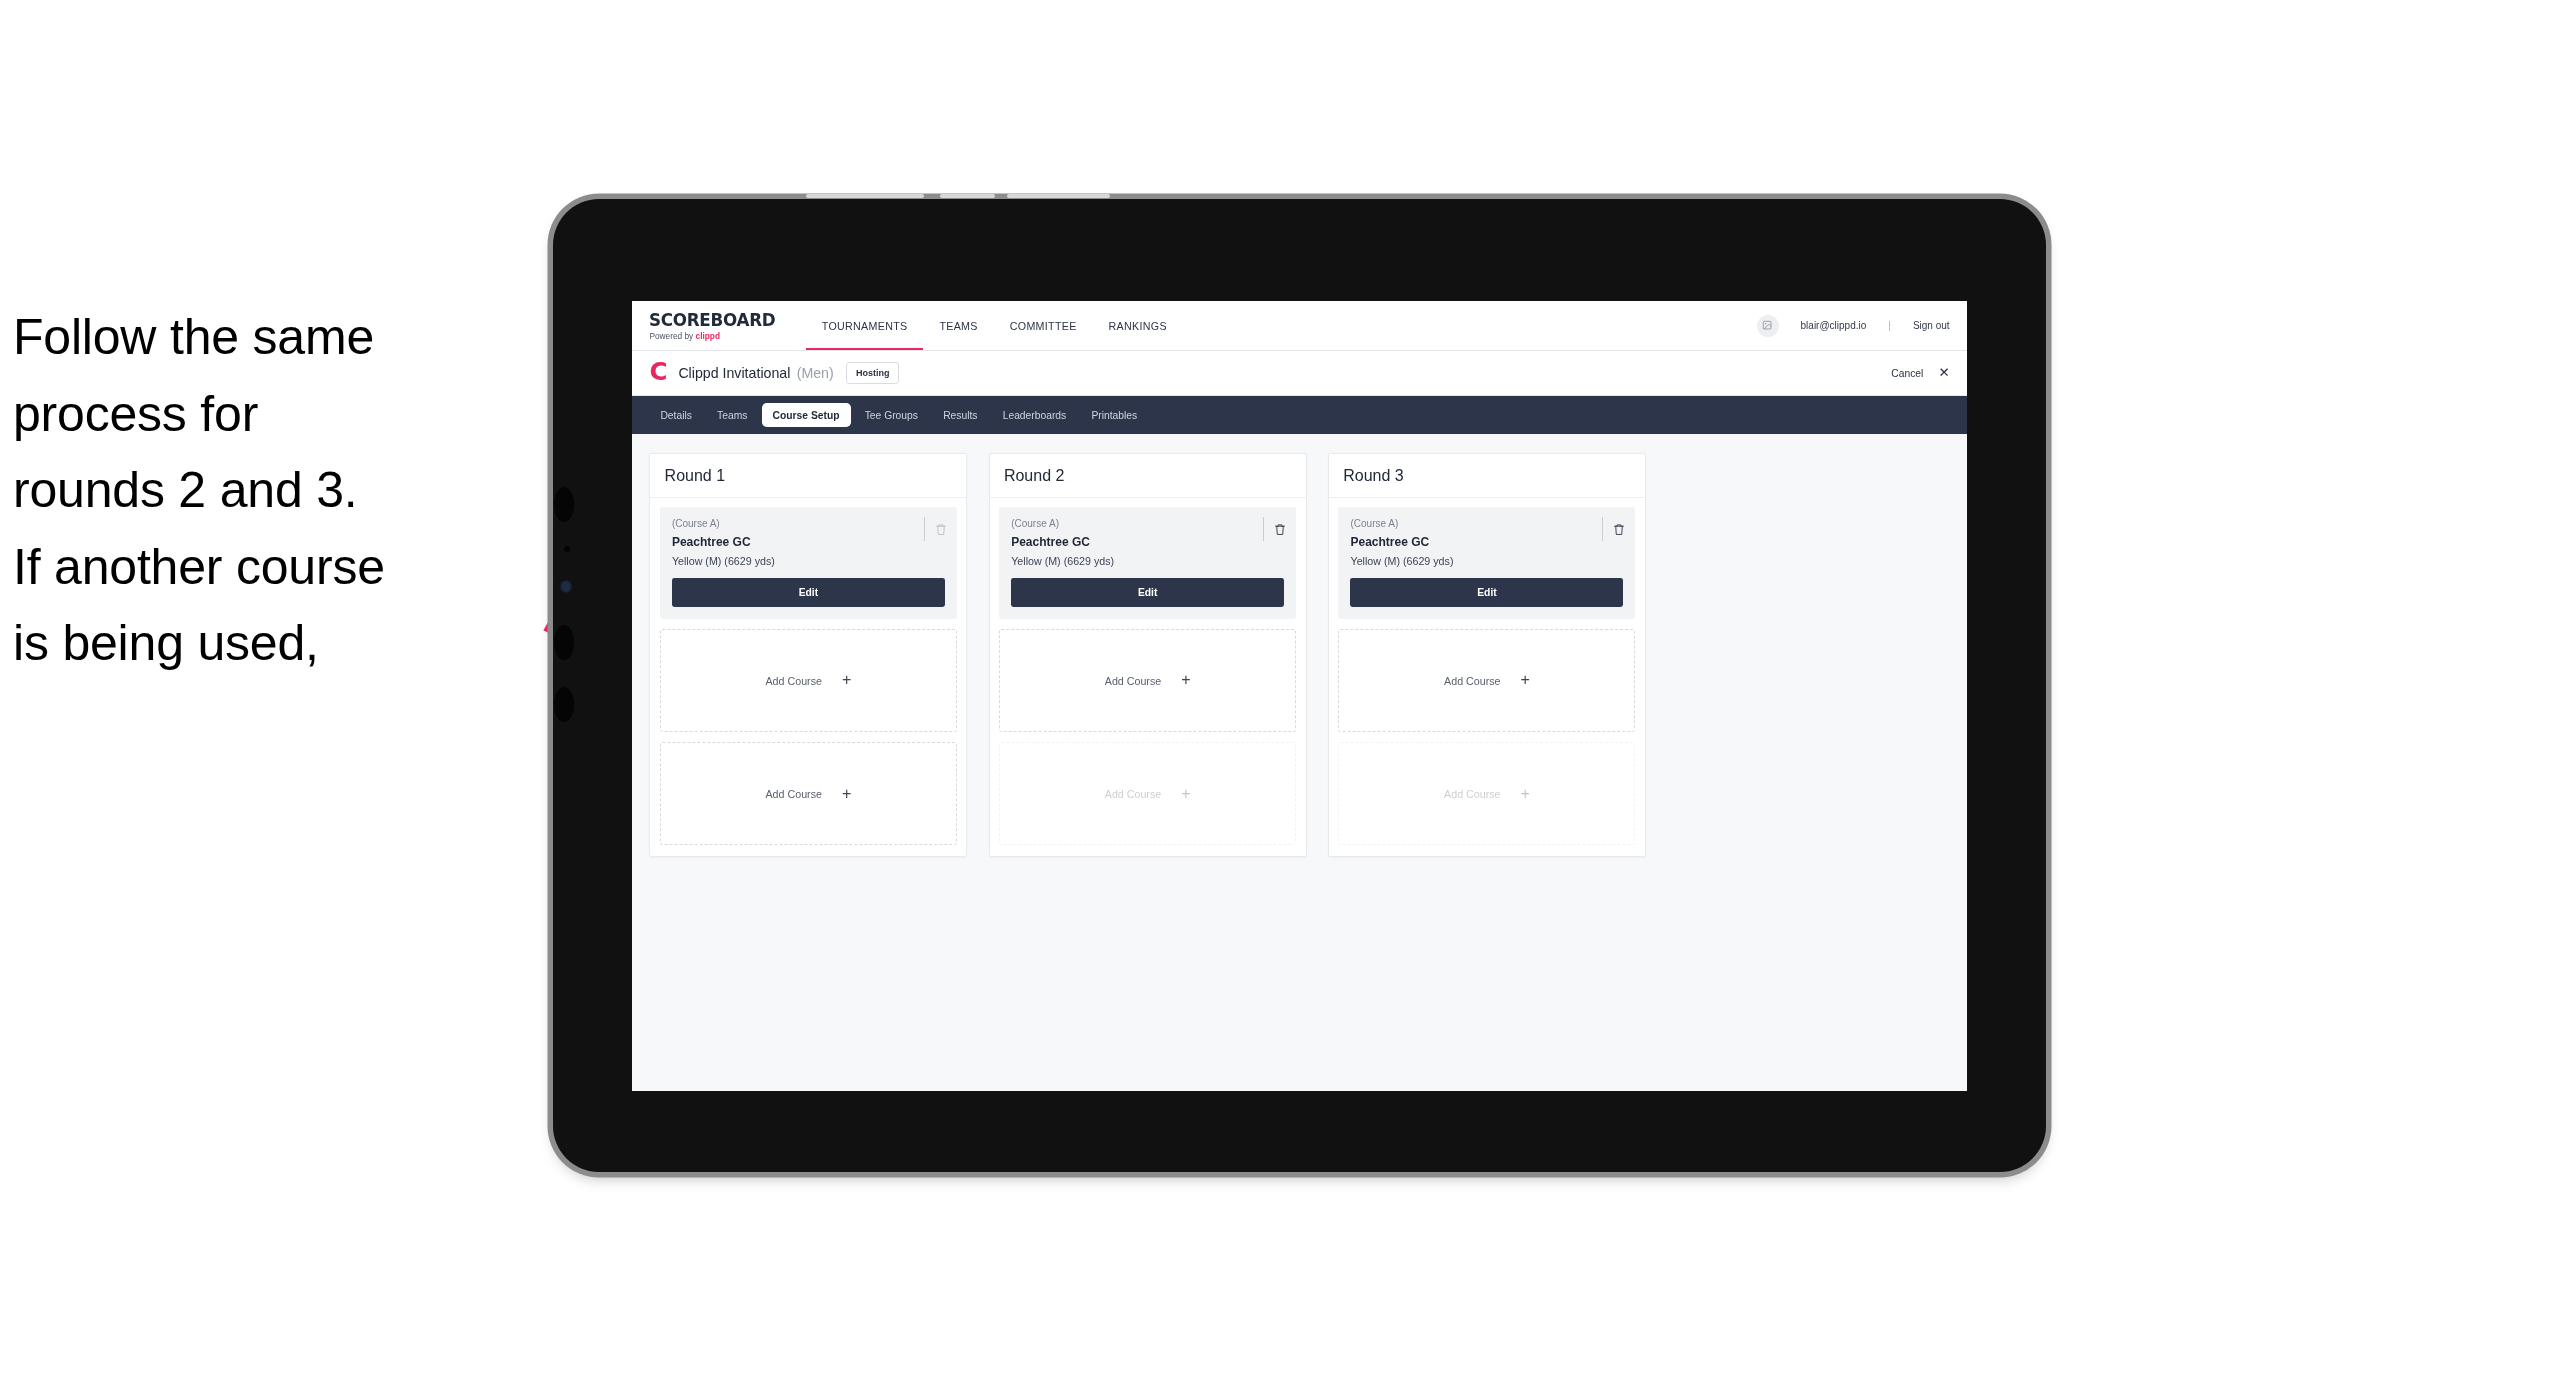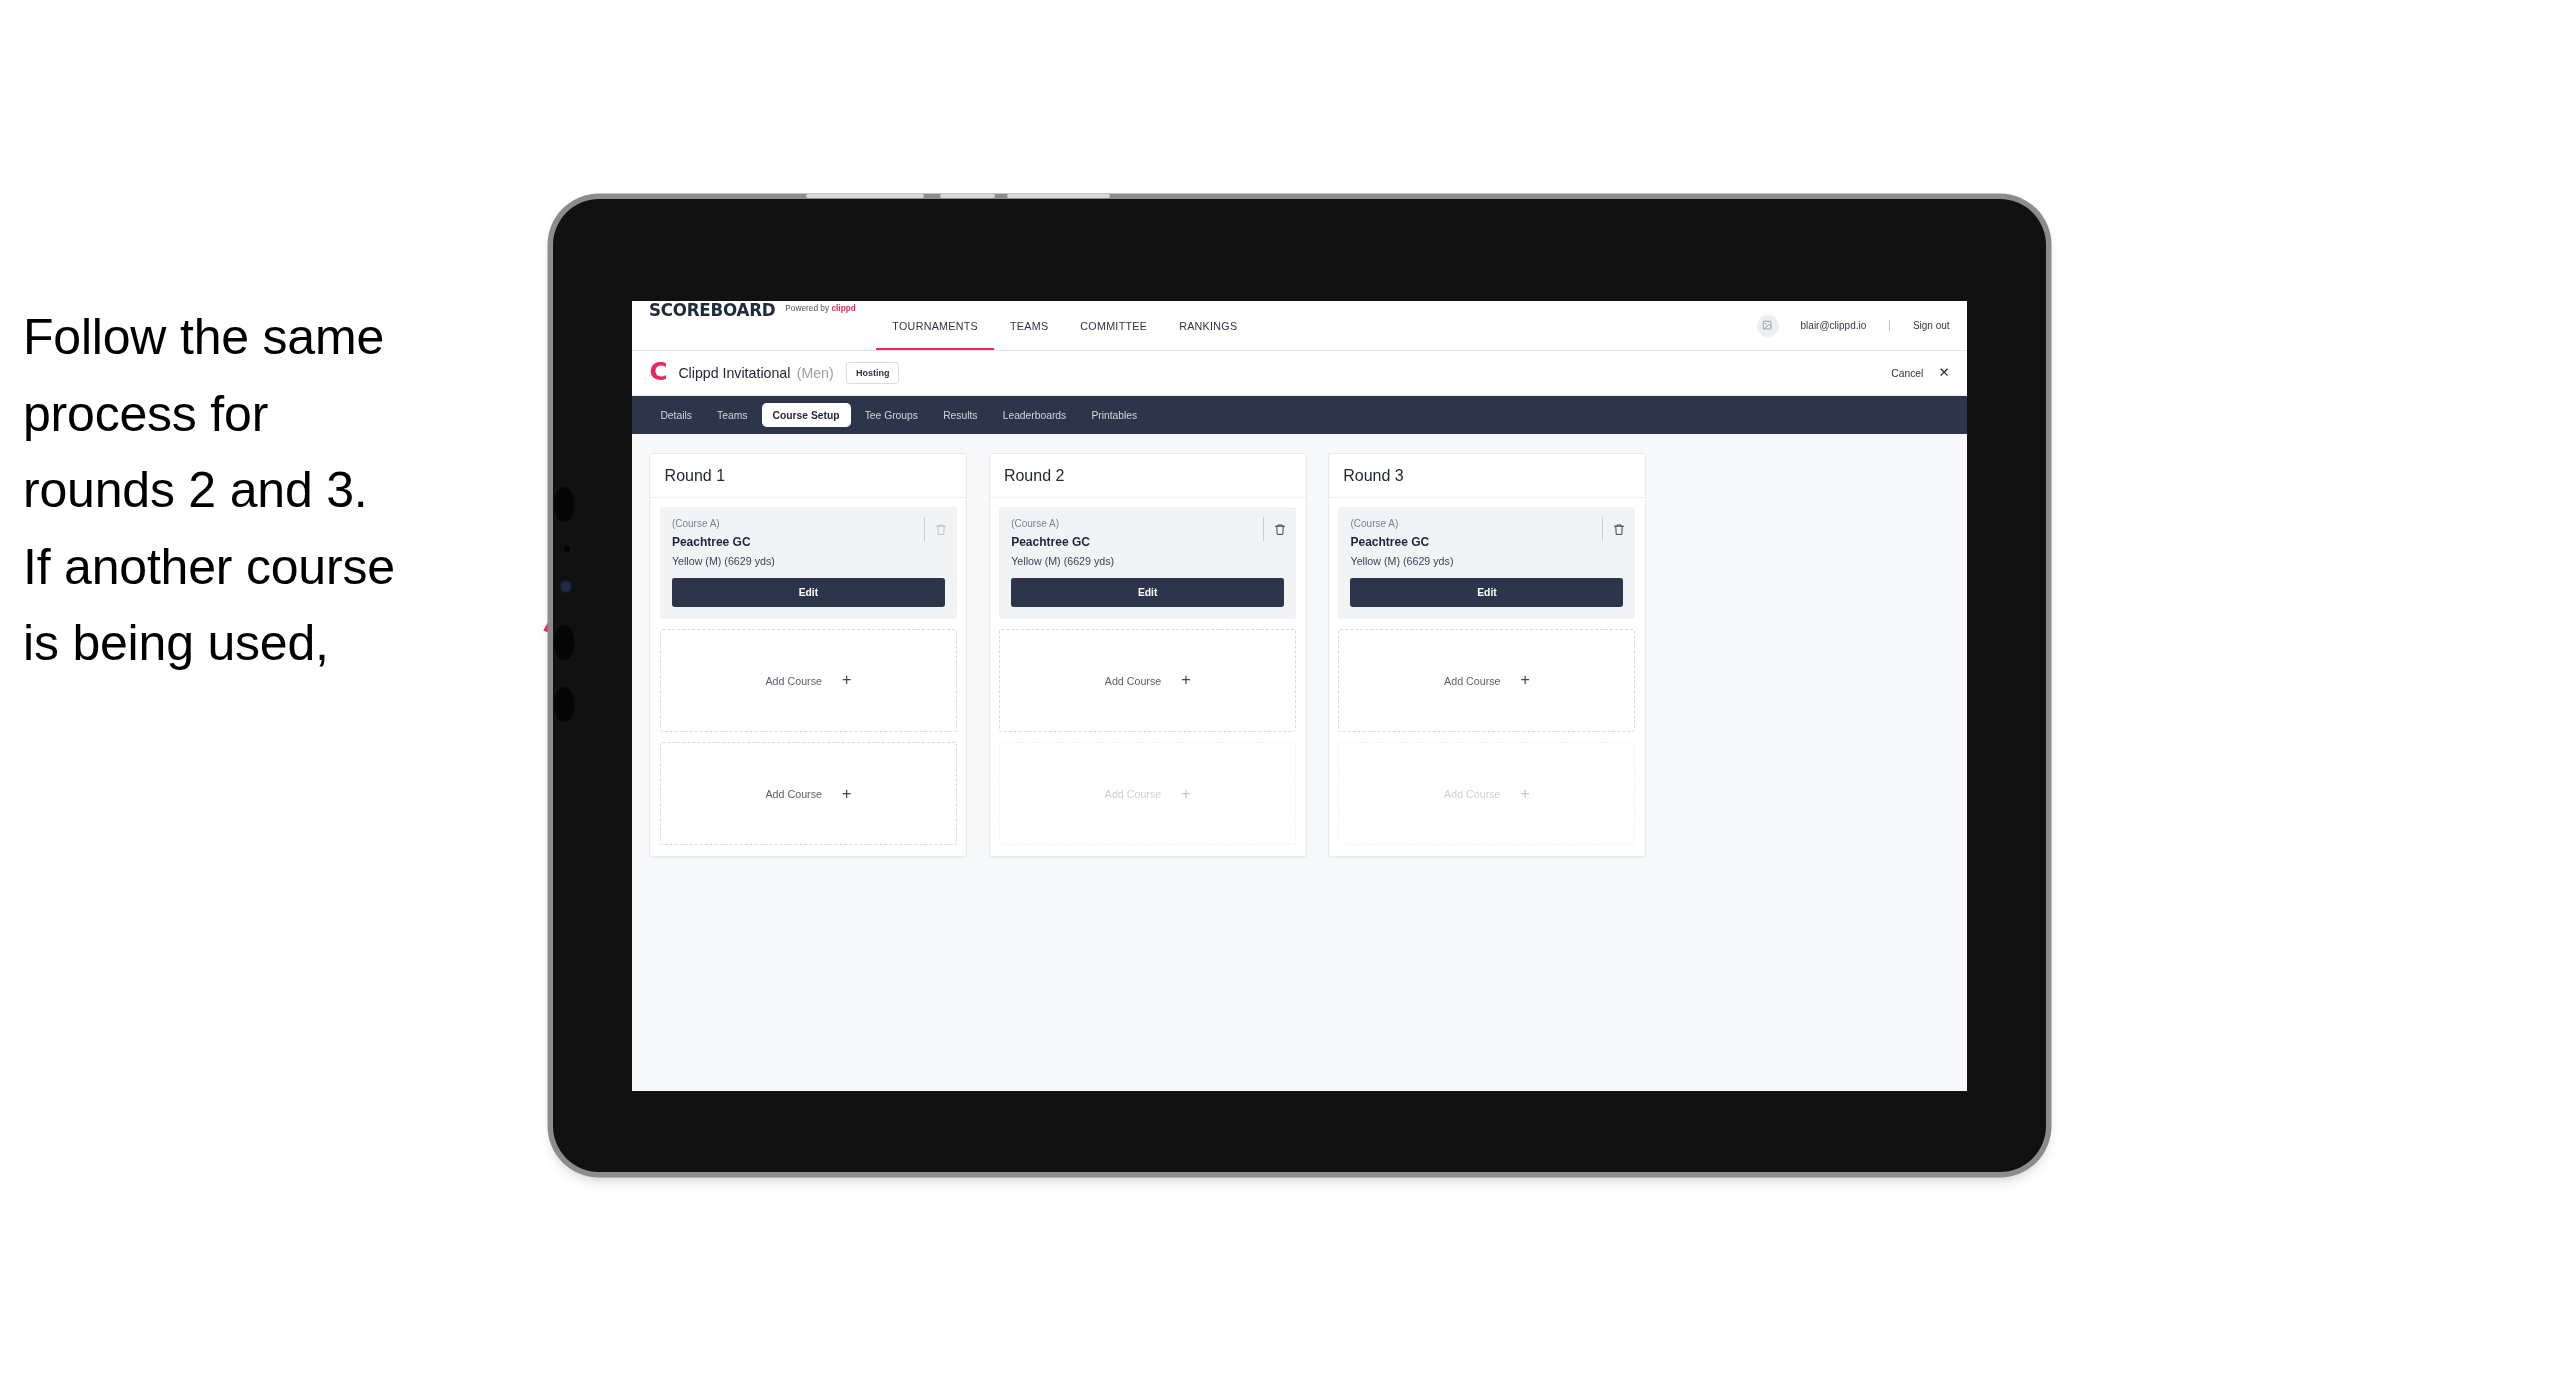--- a/index.html
+++ b/index.html
@@ -11,21 +11,21 @@
     width: 2576px;
     height: 1386px;
     position: relative;
     overflow: hidden;
     font-family: "Liberation Sans", sans-serif;
   }
 
   
   #annotation {
     position: absolute;
-    left: 23px;
+    left: 13px;
     top: 299px;
     width: 505px;
     font-size: 50px;
     line-height: 1.53;
     color: #000000;
     font-family: "Liberation Sans", sans-serif;
     letter-spacing: -0.2px;
   }
   #annotation .ln { display: block; white-space: nowrap; }
   #annotation b { font-weight: 700; }
@@ -102,21 +102,21 @@
   #topbar {
     height: 49px;
     background: #ffffff;
     display: flex;
     align-items: stretch;
     border-bottom: 0.8px solid #e3e5e9;
     position: relative;
   }
   #brand {
     display: flex;
-    flex-direction: row;
+    flex-direction: column;
     justify-content: center;
     padding: 0 20.5px 0 17.4px;
     min-width: 118px;
   }
   #brand .bm {
     font-family: "DejaVu Sans", sans-serif;
     font-weight: 700;
     font-size: 18px;
     letter-spacing: -0.3px;
     color: #222b3c;

